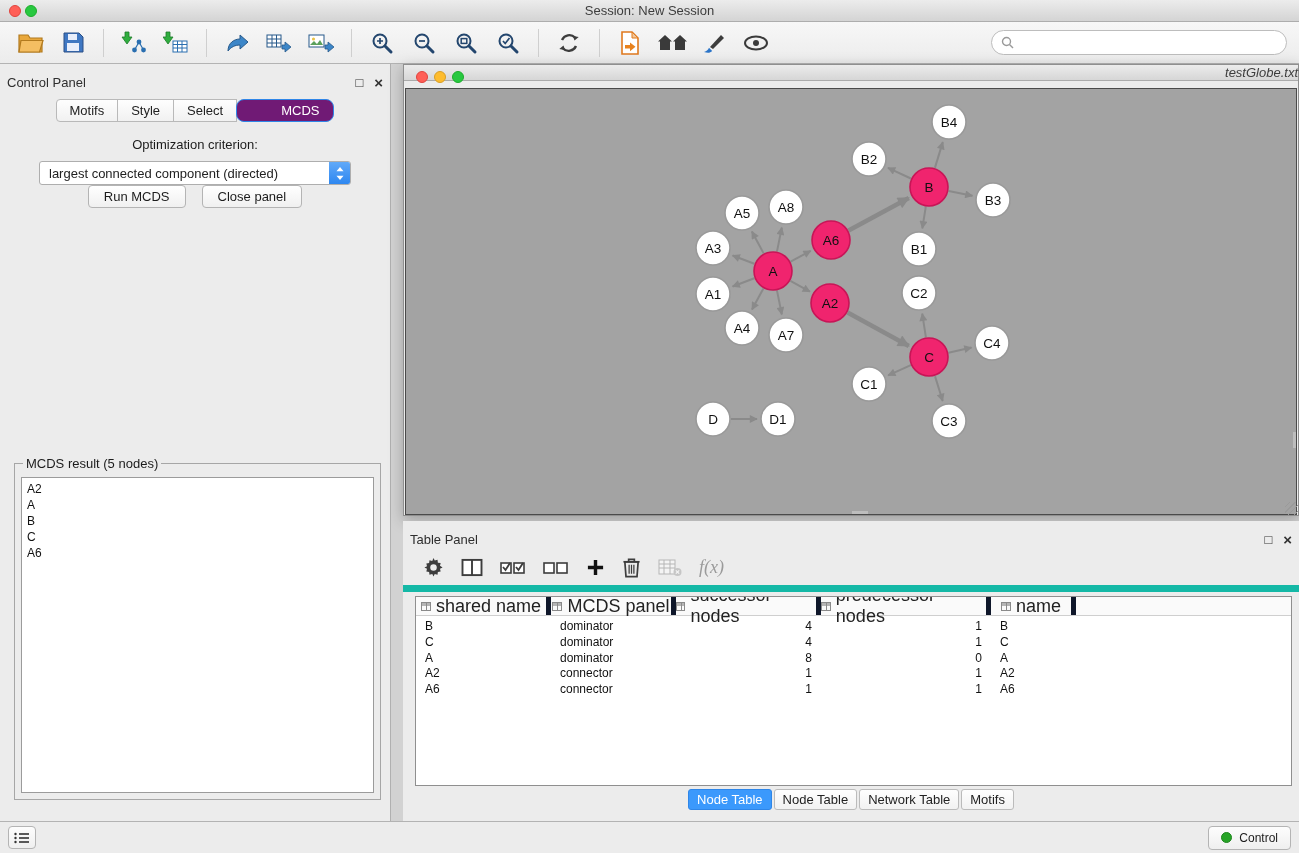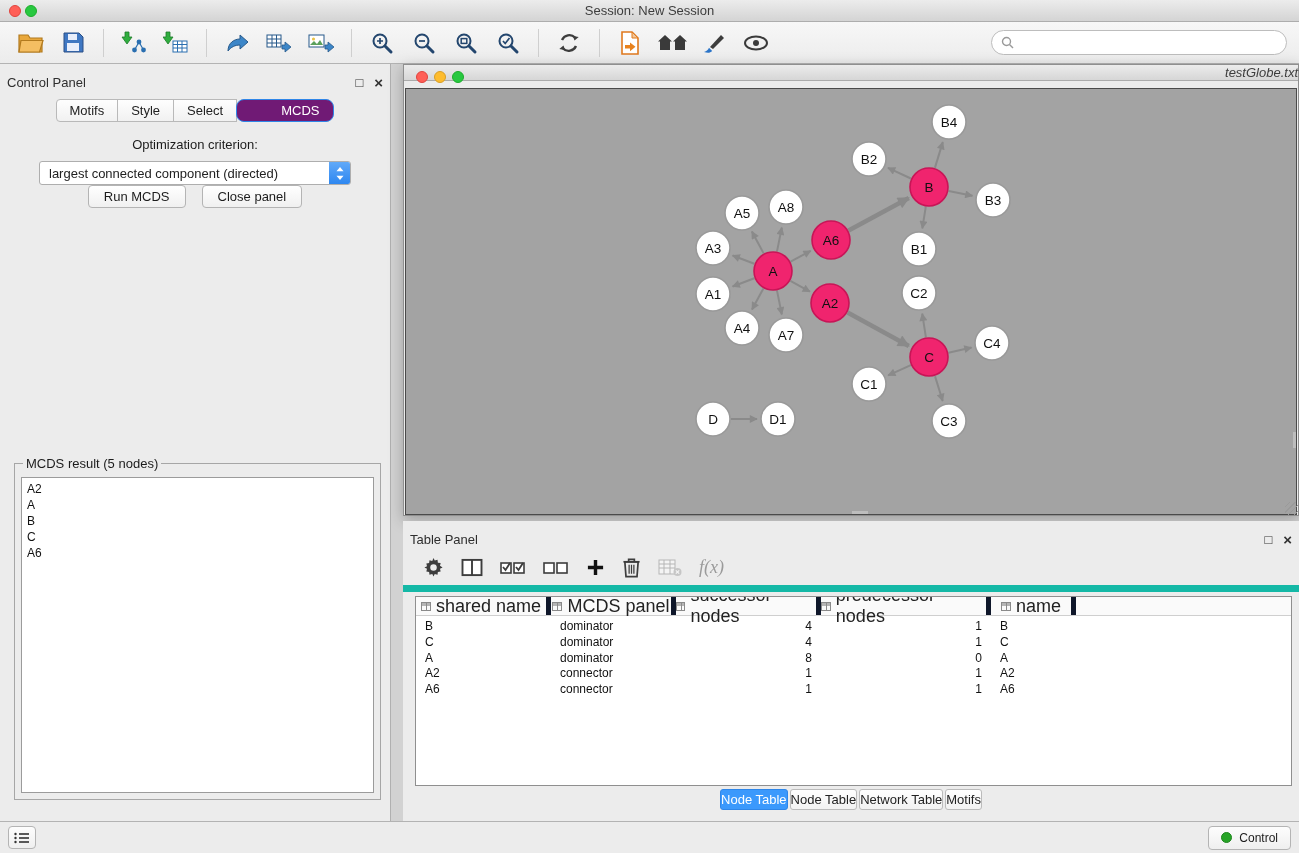--- a/index.html
+++ b/index.html
@@ -98,21 +98,21 @@
   .col-icon { width:10px; height:9px; display:inline-block; border:1px solid #8a8a8a;
     background:
       linear-gradient(to right, transparent 4px, #8a8a8a 4px, #8a8a8a 5px, transparent 5px),
       linear-gradient(to bottom, #b5b5b5 0 3px, transparent 3px); }
   .tbody { padding-top:3px; }
   .tr { display:flex; height:15.8px; }
   .td { font-size:12px; line-height:15.8px; padding:0 9px; color:#111;
     white-space:nowrap; overflow:hidden; }
 
   .bt-tabs { position:absolute; left:0; right:0; top:268px; display:flex; justify-content:center; }
-  .bt-tab { padding:2px 0; border:1px solid #bbb; background:linear-gradient(#fefefe,#f2f2f2);
+  .bt-tab { padding:2px 8px; border:1px solid #bbb; background:linear-gradient(#fefefe,#f2f2f2);
     font-size:13px; margin:0 1px; border-radius:3px; color:#222; }
   .bt-tab.active { background:#3b99fc; color:#fff; border-color:#2f86e8; }
 
   
   .statusbar { position:absolute; left:0; top:821px; width:1299px; height:32px;
     background:#ececec; border-top:1px solid #b3b3b3; display:flex; align-items:center; padding:0 8px; }
   .status-btn { width:28px; height:23px; border:1px solid #b4b4b4; border-radius:4px;
     background:linear-gradient(#fdfdfd,#efefef); display:flex; align-items:center; justify-content:center; }
   .memory-btn { margin-left:auto; height:24px; border:1px solid #b4b4b4; border-radius:4px;
     background:linear-gradient(#fdfdfd,#efefef); display:flex; align-items:center; gap:7px;

